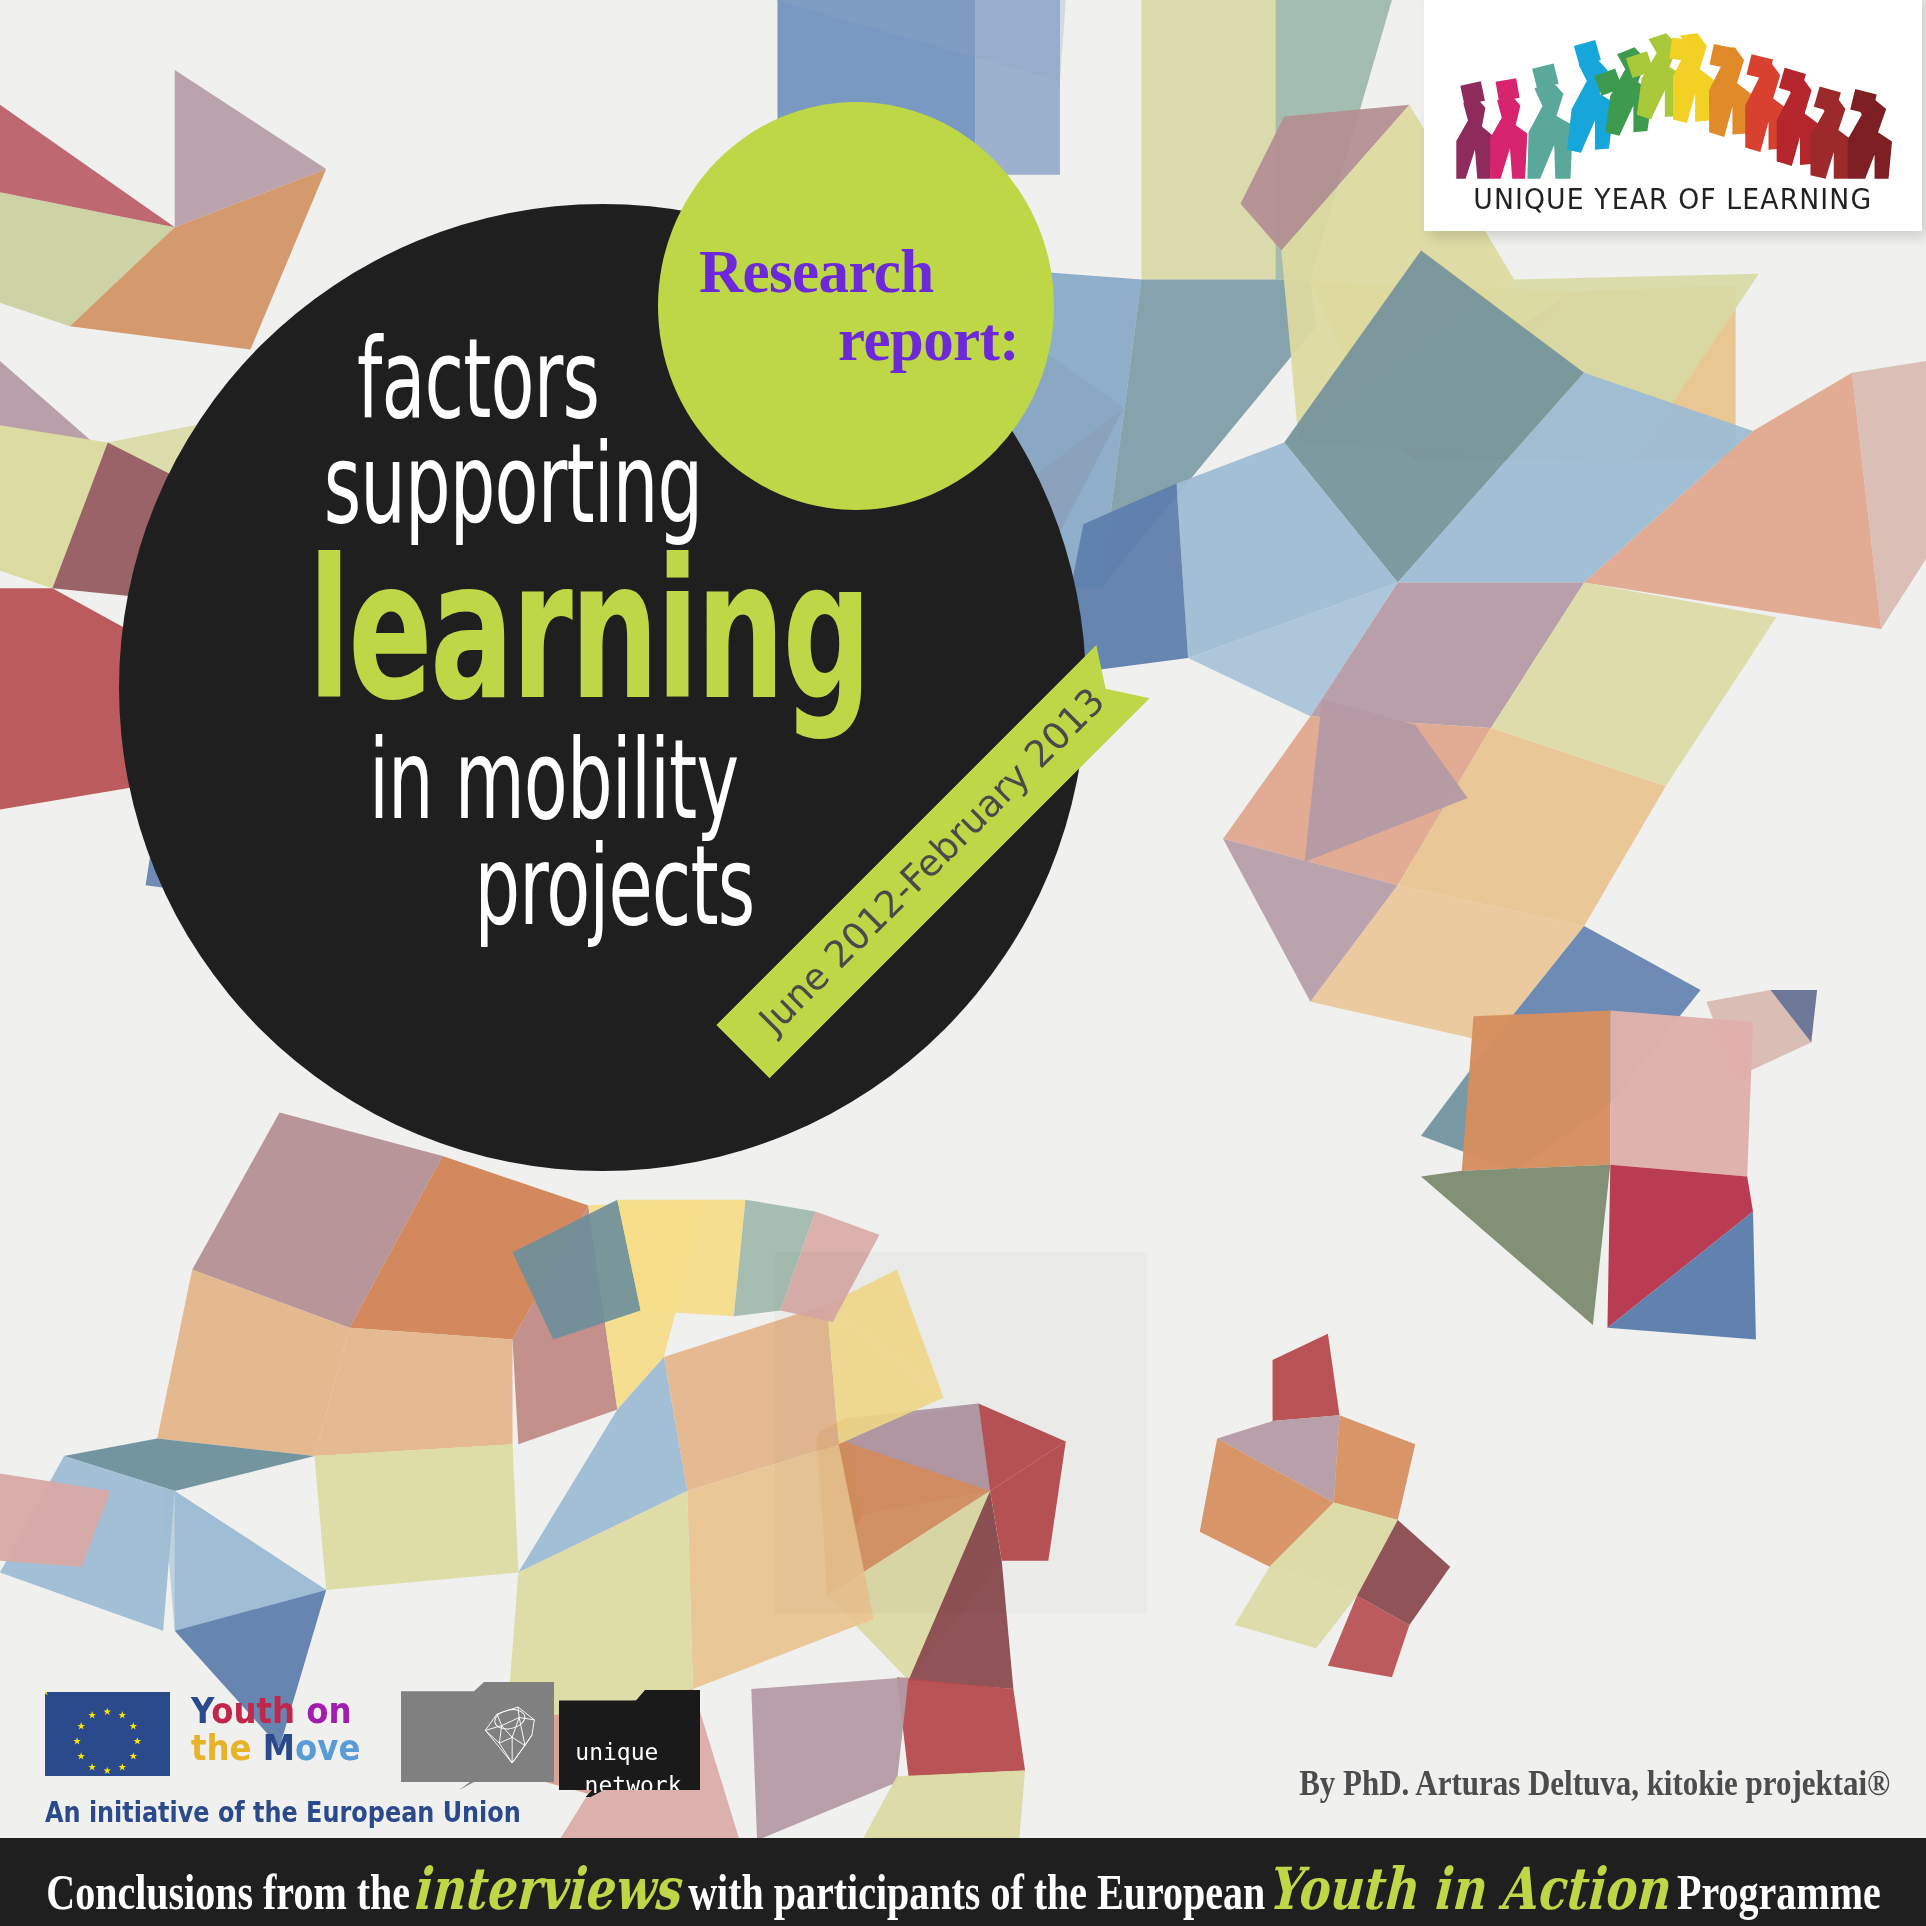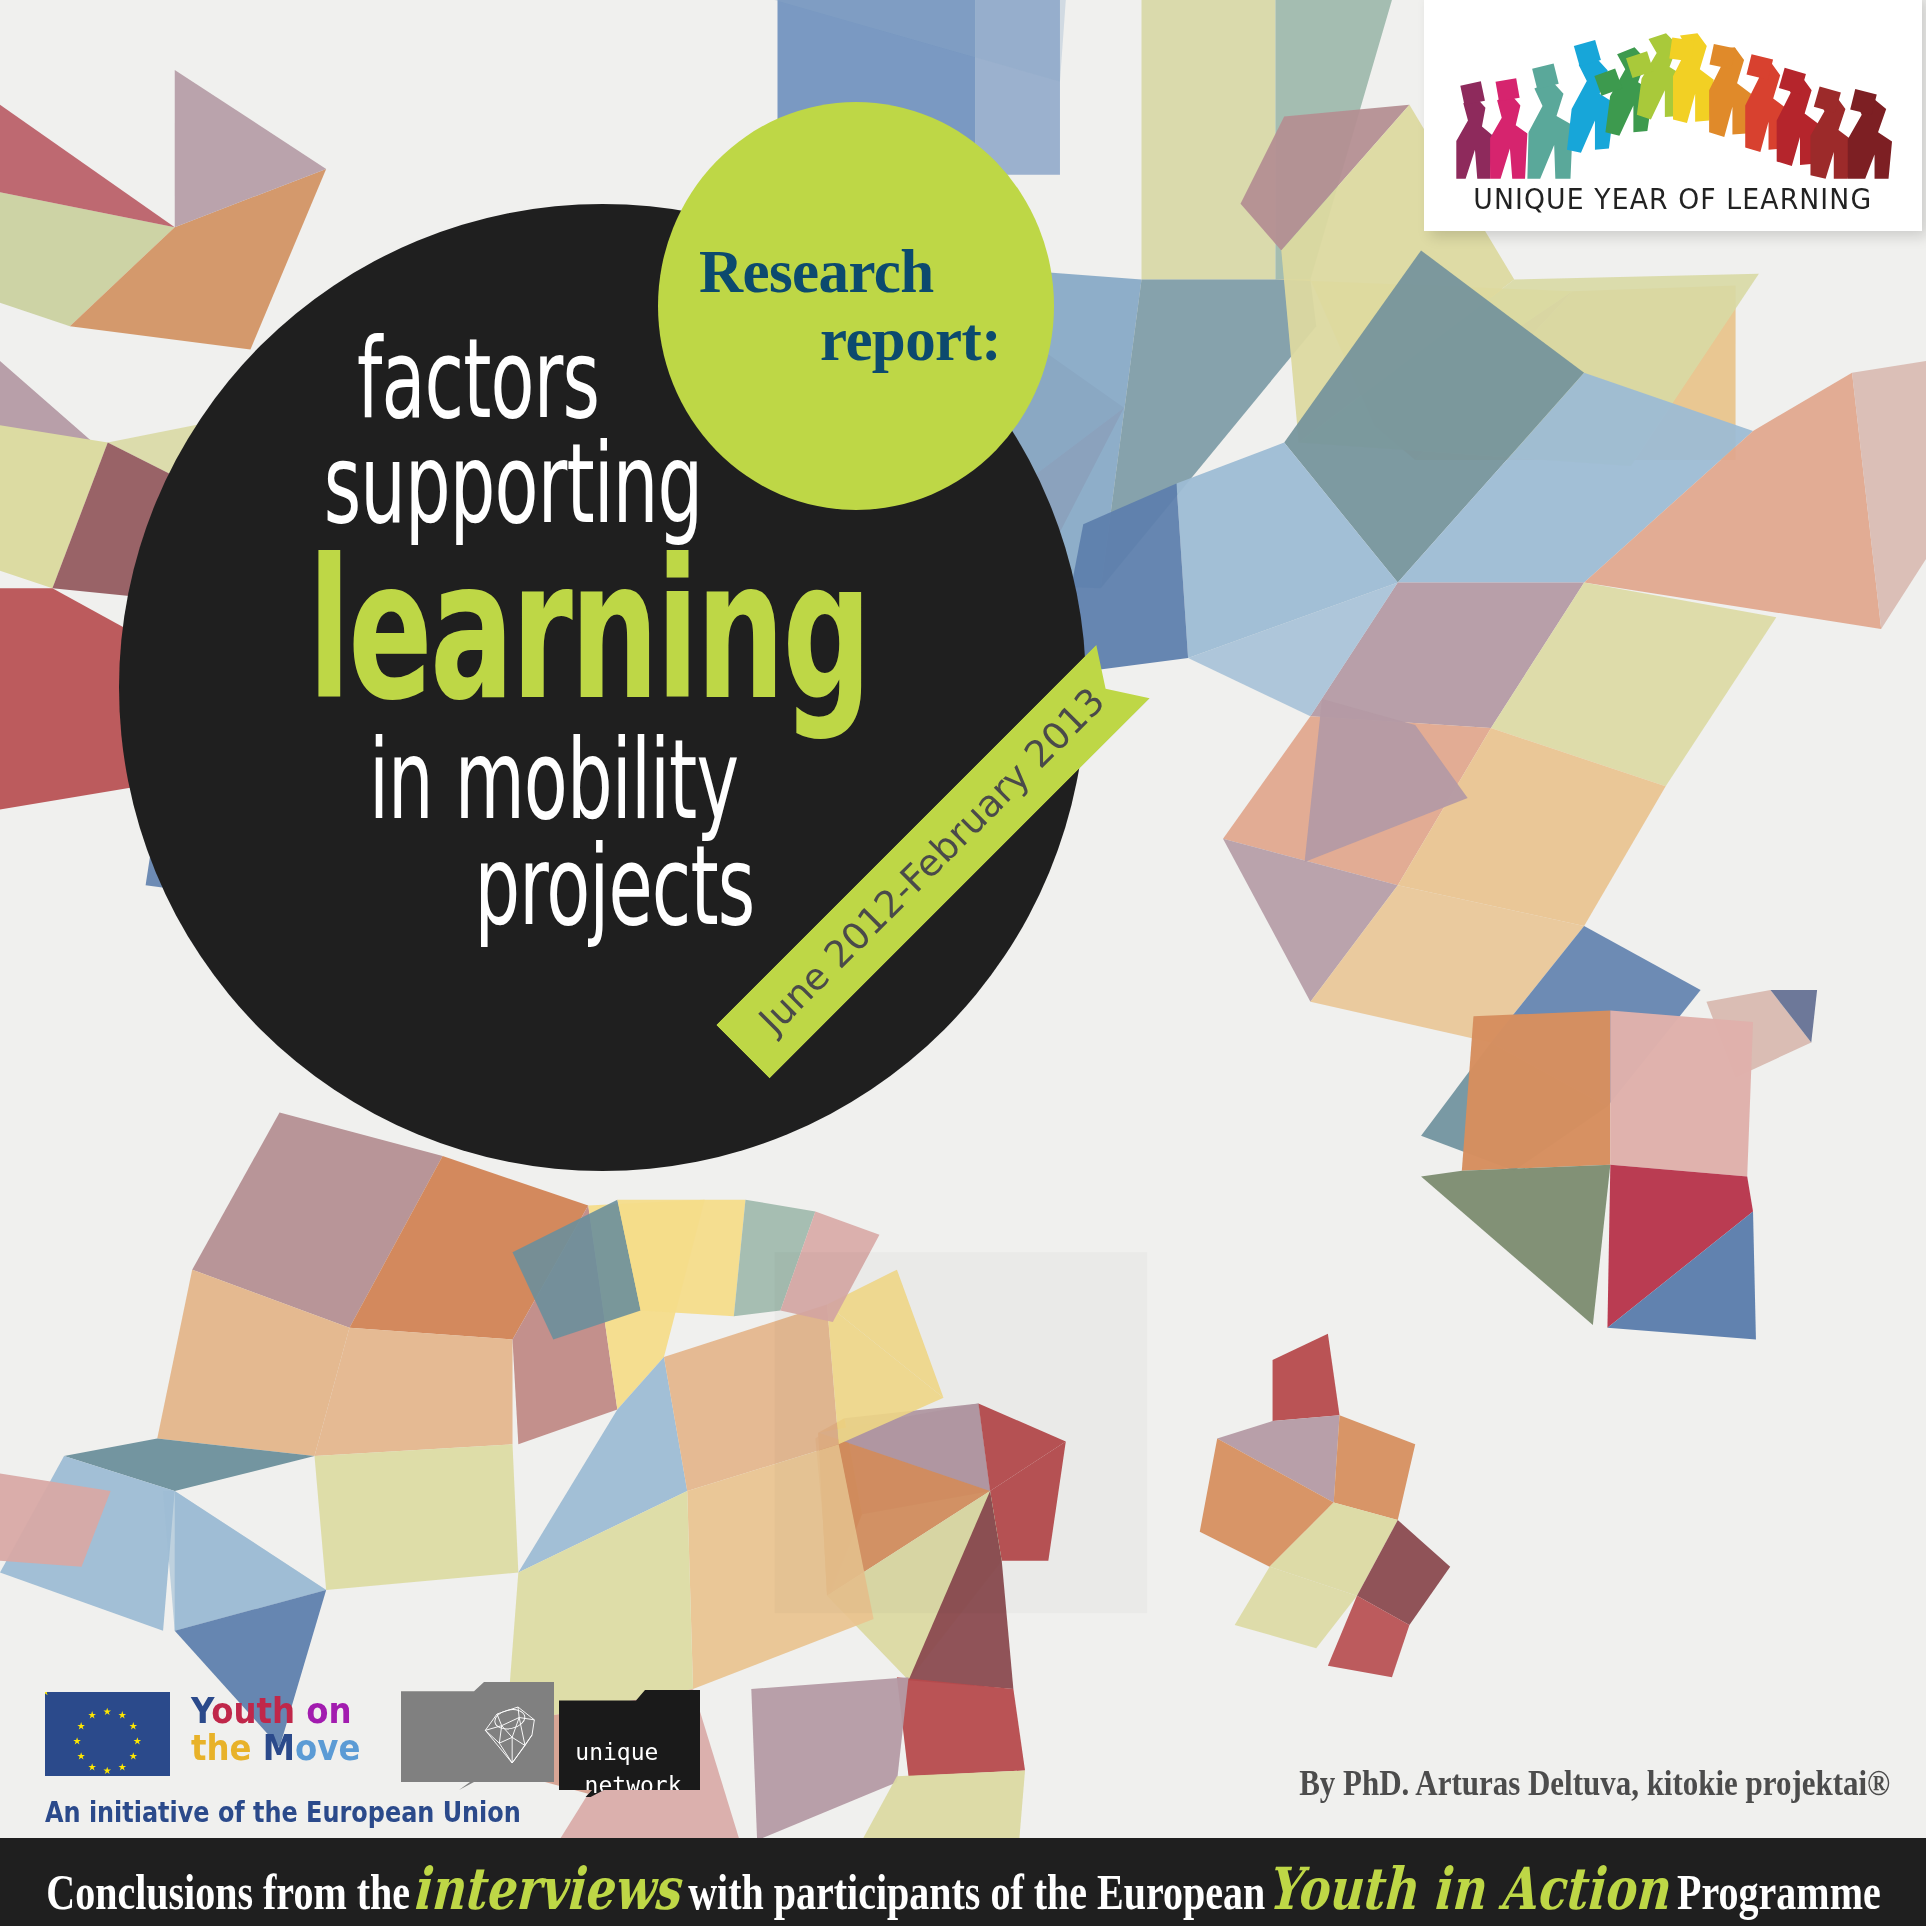--- a/index.html
+++ b/index.html
@@ -18,25 +18,25 @@
   }
 
   
   .green-circle{
     position:absolute;left:658px;top:102px;width:396px;height:408px;
     border-radius:50%;background:#bed746;
     display:flex;flex-direction:column;align-items:center;justify-content:center;
   }
   .green-circle .rr-line{
     font-family:"Liberation Serif", serif;
-    font-weight:bold;color:#0c4a6e;font-size:61px;line-height:1.12;
+    font-weight:bold;color:#6d28d9;font-size:61px;line-height:1.12;
     letter-spacing:-0.6px;
   }
   .rr-1{align-self:flex-start;margin-left:41px;}
-  .rr-2{align-self:flex-end;margin-right:53px;}
+  .rr-2{align-self:flex-end;margin-right:35px;}
 
   
   .title-stack{
     position:absolute;left:134px;top:326px;width:909px;
     text-align:center;
     font-family:"DejaVu Sans Condensed","Liberation Sans Narrow","Liberation Sans",sans-serif;
   }
   .t-line{color:#ffffff;line-height:0.95;white-space:nowrap;
           transform:scaleX(0.72);transform-origin:center center;}
   .t-factors{font-size:111px;letter-spacing:-1.2px;margin-left:-221px;}

